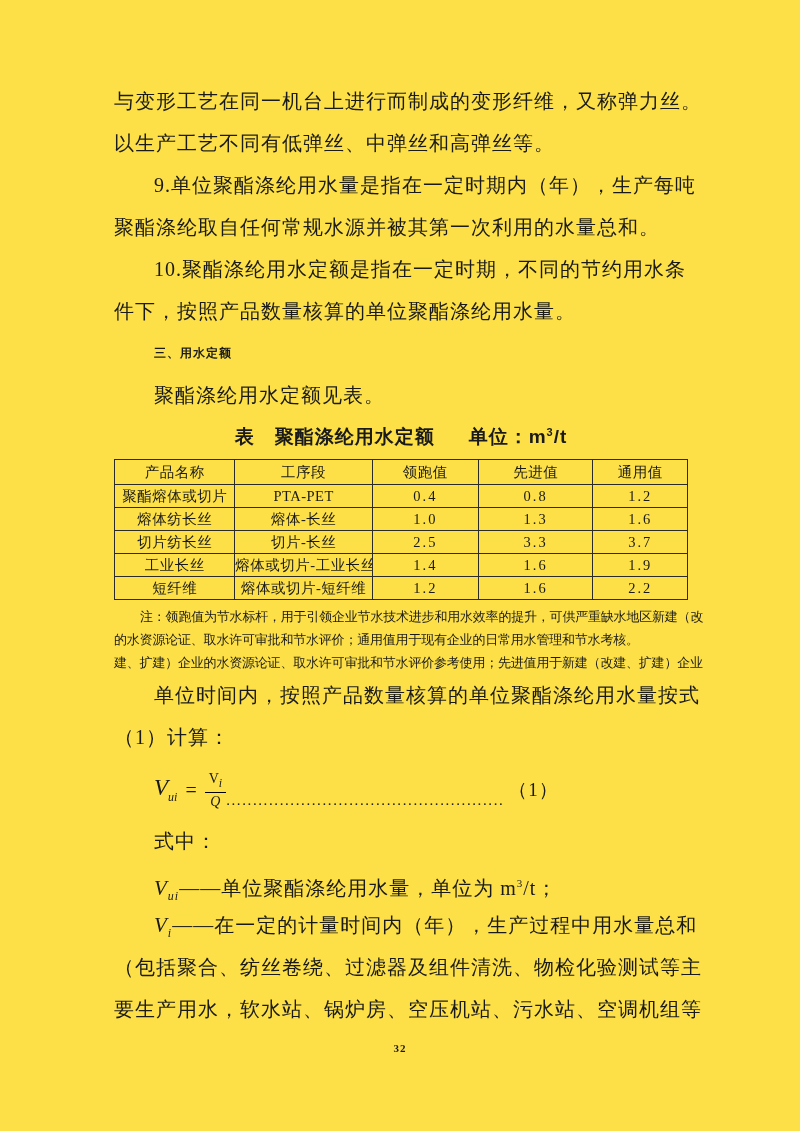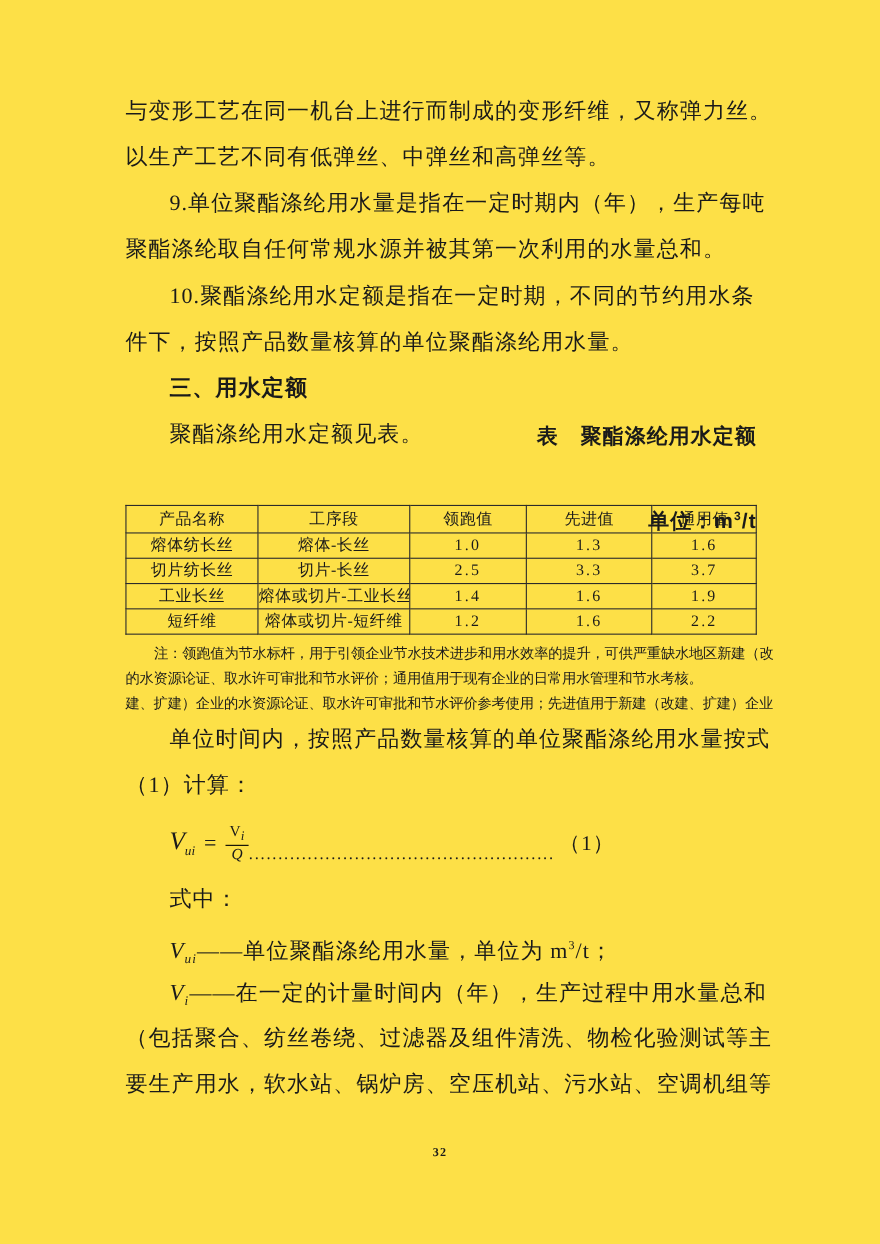--- a/index.html
+++ b/index.html
@@ -22,38 +22,37 @@
     font-size:20px;
     line-height:42px;
     height:42px;
     letter-spacing:1px;
     white-space:nowrap;
   }
   .indent{padding-left:40px;}
   .heading{
     font-family:"Liberation Sans","DejaVu Sans",sans-serif;
     font-weight:bold;
-    font-size:20px;
+    font-size:12px;
     line-height:42px;height:42px;
     padding-left:40px;
     letter-spacing:1px;
   }
   
   .caption{
     display:flex;
     justify-content:center;
     align-items:flex-end;
     gap:34px;
     font-family:"Liberation Sans","DejaVu Sans",sans-serif;
     font-weight:bold;
     font-size:19px;
     line-height:38px;height:38px;
     letter-spacing:1px;
     margin-top:2px;
-    flex-direction:column;
   }
   .caption sup{font-size:11px;}
   
   table.quota{
     border-collapse:collapse;
     width:574px;
     table-layout:fixed;
     margin-top:3px;
   }
   table.quota td,table.quota th{
@@ -161,20 +160,27 @@
         </colgroup>
       <tbody>
           <tr>
         <th>产品名称</th>
         <th>工序段</th>
         <th>领跑值</th>
         <th>先进值</th>
         <th>通用值</th>
       </tr>
       <tr>
+        <td>聚酯熔体或切片</td>
+        <td>PTA-PET</td>
+        <td class="num">0.4</td>
+        <td class="num">0.8</td>
+        <td class="num">1.2</td>
+      </tr>
+      <tr>
         <td>熔体纺长丝</td>
         <td>熔体-长丝</td>
         <td class="num">1.0</td>
         <td class="num">1.3</td>
         <td class="num">1.6</td>
       </tr>
       <tr>
         <td>切片纺长丝</td>
         <td>切片-长丝</td>
         <td class="num">2.5</td>

